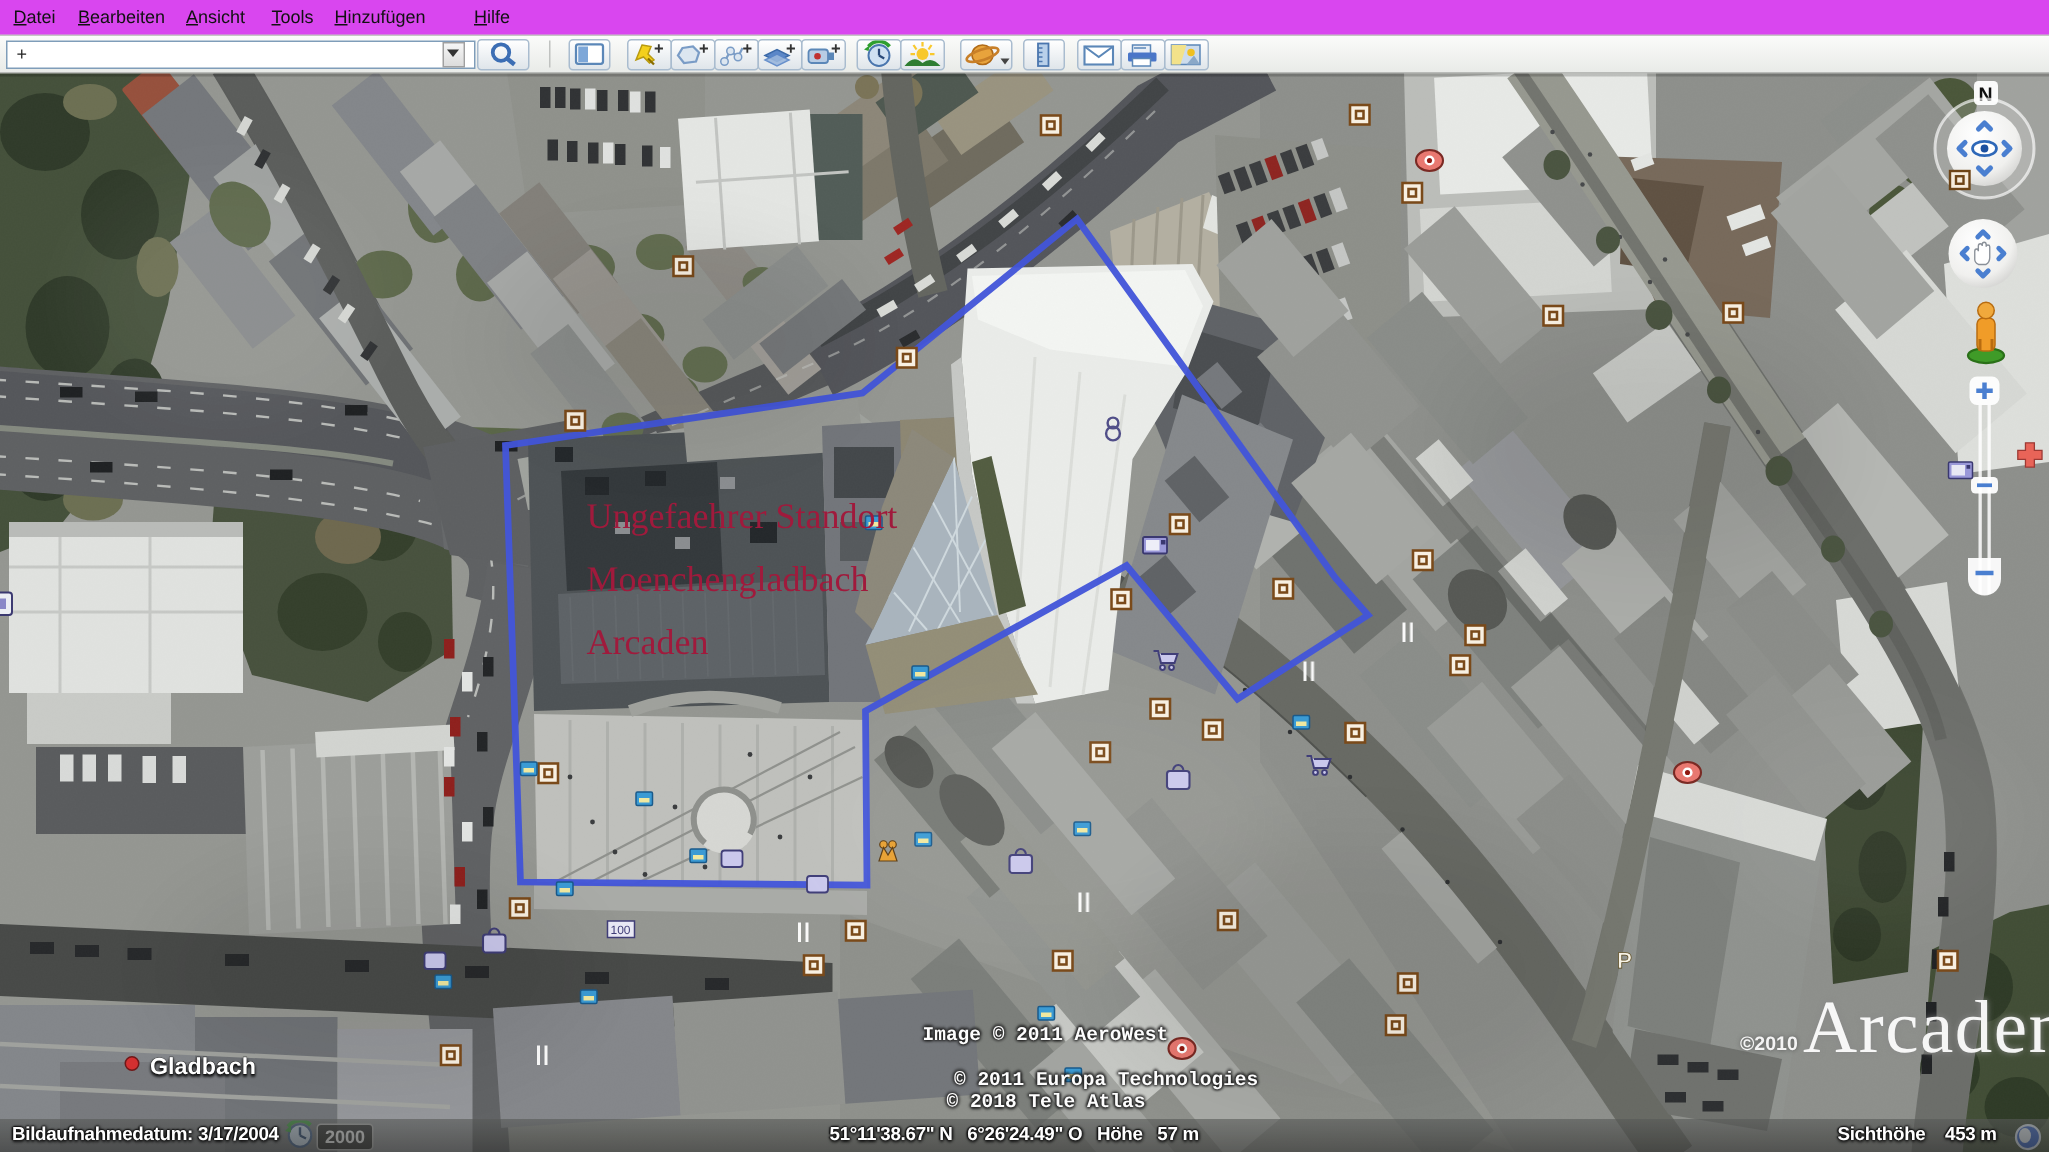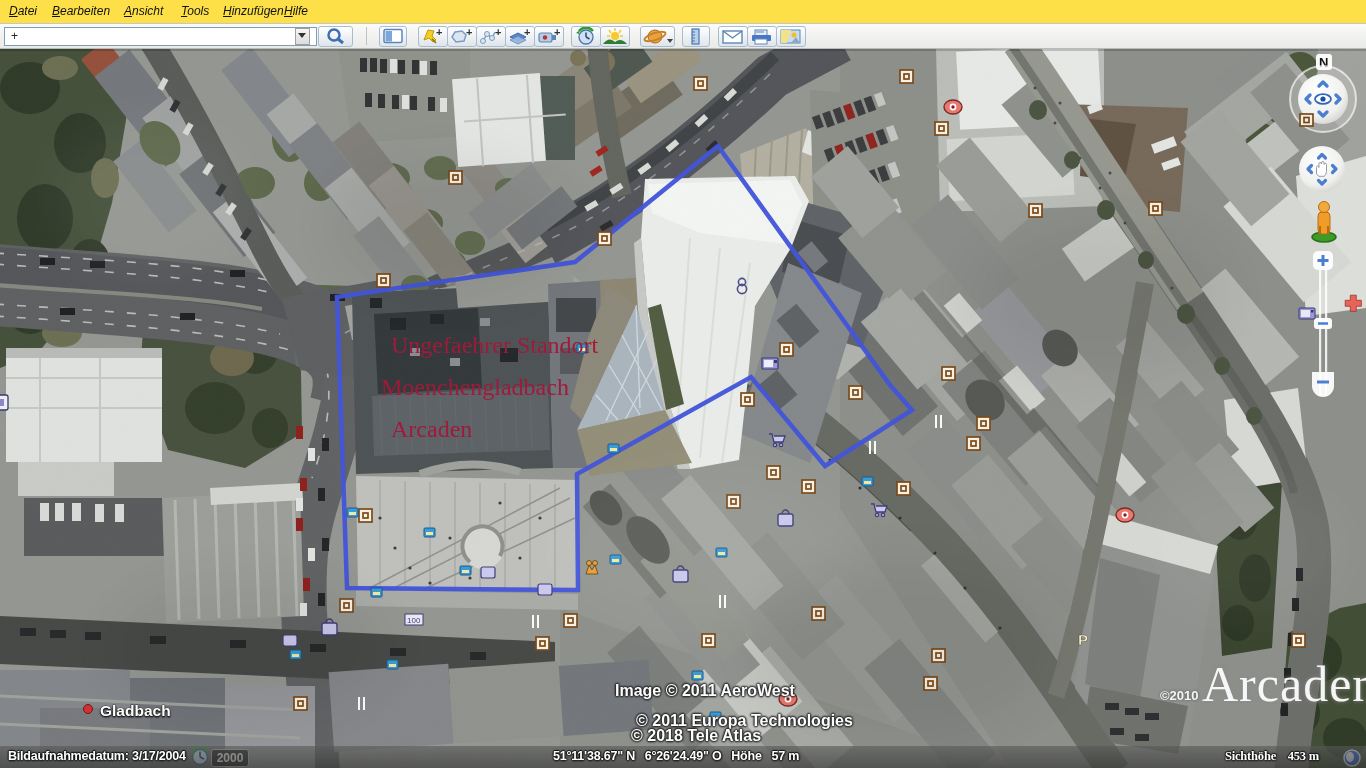--- a/index.html
+++ b/index.html
@@ -1,29 +1,29 @@
 <!DOCTYPE html>
 <html><head>
 <meta charset="utf-8">
 <style>
   html,body{margin:0;padding:0;width:1366px;height:768px;overflow:hidden;
     font-family:"Liberation Sans",sans-serif;background:#9a9c98;}
   #menubar{position:absolute;left:0;top:0;width:1366px;height:23px;
-    background:#fde047;border-bottom:1px solid #c6c6c4;font-size:12px;color:#111;font-style:italic;}
+    background:#d946ef;border-bottom:1px solid #c6c6c4;font-size:12px;color:#111;}
   #menubar span{position:absolute;top:4px;}
   #menubar u{text-decoration:underline;}
   #toolbar{position:absolute;left:0;top:24px;width:1366px;height:24px;
     background:linear-gradient(#fbfbfa,#e9ebe8);border-bottom:1px solid #b9bbb8;}
   .tbtn{position:absolute;top:2px;height:19px;border:1px solid #a9bccf;border-radius:3px;
     background:linear-gradient(#ffffff,#dfe5ea);}
   #map{position:absolute;left:0;top:48px;width:1366px;height:720px;}
   .redlabel{position:absolute;color:#a01a3c;font-family:"Liberation Serif",serif;
     font-size:24px;letter-spacing:0px;}
-  .cpy{position:absolute;color:#fdfdfd;font-size:16px;font-weight:bold;
-    text-shadow:0 1px 2px #222,1px 0 2px #222,-1px 0 2px #222,0 -1px 2px #222;}
+  .cpy{position:absolute;color:#fdfdfd;font-size:13px;font-weight:bold;
+    text-shadow:0 1px 2px #222,1px 0 2px #222,-1px 0 2px #222,0 -1px 2px #222;font-family:Liberation Mono, monospace;}
   #statusbar{position:absolute;left:0;top:746px;width:1366px;height:38px;
     background:linear-gradient(rgba(88,90,88,0.62),rgba(34,34,32,0.72));}
   .sbtext{position:absolute;color:#fff;font-size:12.5px;letter-spacing:-0.2px;font-weight:bold;
     text-shadow:0 1px 2px #111,1px 0 2px #111,-1px 0 1px #111,0 -1px 1px #111;top:3px;}
 </style>
 </head>
 <body>
 
 <svg id="map" width="1366" height="720" viewBox="0 0 1366 720">
 <defs>
@@ -932,21 +932,21 @@
       <text font-family="Liberation Sans, sans-serif" x="100" y="668" font-size="15.5" font-weight="bold" fill="#fff" stroke="#222" stroke-width="0.5" paint-order="stroke" style="text-shadow:0 1px 2px #000;">Gladbach</text>
     </g>
 </svg>
 
 <div id="menubar">
   <span style="left:9px"><u>D</u>atei</span>
   <span style="left:52px"><u>B</u>earbeiten</span>
   <span style="left:124px"><u>A</u>nsicht</span>
   <span style="left:181px"><u>T</u>ools</span>
   <span style="left:223px"><u>H</u>inzufügen</span>
-  <span style="left:284px"><u>H</u>ilfe</span>
+  <span style="left:316px"><u>H</u>ilfe</span>
 </div>
 
 <div id="toolbar">
 
   <div style="position:absolute;left:4px;top:3px;width:305px;height:17px;background:#fff;border:1px solid #7f9db9;font-size:12px;color:#222;padding-left:6px;line-height:17px;">+</div>
 
   <div style="position:absolute;left:295px;top:4px;width:13px;height:15px;background:linear-gradient(#f6f6f6,#dcdcdc);border:1px solid #a0a0a0;"></div>
   <div style="position:absolute;left:298px;top:9px;width:0;height:0;border-left:4px solid transparent;border-right:4px solid transparent;border-top:5px solid #333;"></div>
 
   <div class="tbtn" style="left:318px;width:33px;">
@@ -1170,30 +1170,30 @@
 <div style="position:absolute;left:211px;top:749px;width:36px;height:16px;background:rgba(18,18,16,0.85);border:1px solid #b8b8b8;border-radius:3px;color:#fff;font-size:12px;font-weight:bold;text-align:center;line-height:16px;">2000</div>
 
 <svg style="position:absolute;left:1342px;top:748px;" width="20" height="20">
     <circle cx="10" cy="10" r="8" fill="#2a5ac8"></circle>
     <circle cx="10" cy="10" r="8" fill="none" stroke="#dce6f4" stroke-width="1.5"></circle>
     <ellipse cx="8" cy="9" rx="4" ry="5" fill="#e8f0fa"></ellipse>
   </svg>
 
 <div class="redlabel" style="left:391px;top:332px;">Ungefaehrer Standort</div>
 
-<div class="redlabel" style="left:381px;top:374px;">Moenchengladbach</div>
+<div class="redlabel" style="left:391px;top:374px;">Moenchengladbach</div>
 
 <div class="redlabel" style="left:391px;top:416px;text-align:right;">Arcaden</div>
 
 <div class="cpy" style="left:615px;top:682px;">Image © 2011 AeroWest</div>
 
 <div class="cpy" style="left:600px;top:712px;margin-left:36px;">© 2011 Europa Technologies</div>
 
 <div class="cpy" style="left:631px;top:727px;">© 2018 Tele Atlas</div>
 
 <div style="position:absolute;left:1160px;top:688px;color:rgba(255,255,255,0.92);font-size:13px;font-weight:bold;text-shadow:0 0 3px #555;">©2010</div>
 <div style="position:absolute;left:1202px;top:655px;color:rgba(255,255,255,0.93);font-family:'Liberation Serif',serif;font-size:50px;letter-spacing:1px;text-shadow:0 0 4px #888;">Arcaden</div>
 
 <div id="statusbar">
   <span class="sbtext" style="left:8px;">Bildaufnahmedatum: 3/17/2004</span>
   <span class="sbtext" style="left:553px;">51°11'38.67" N&nbsp;&nbsp; 6°26'24.49" O&nbsp;&nbsp; Höhe&nbsp;&nbsp; 57 m</span>
-  <span class="sbtext" style="left:1225px;font-family:Liberation Serif, serif;">Sichthöhe&nbsp;&nbsp;&nbsp; 453 m</span>
+  <span class="sbtext" style="left:1225px;">Sichthöhe&nbsp;&nbsp;&nbsp; 453 m</span>
 </div>
 
 </body></html>

